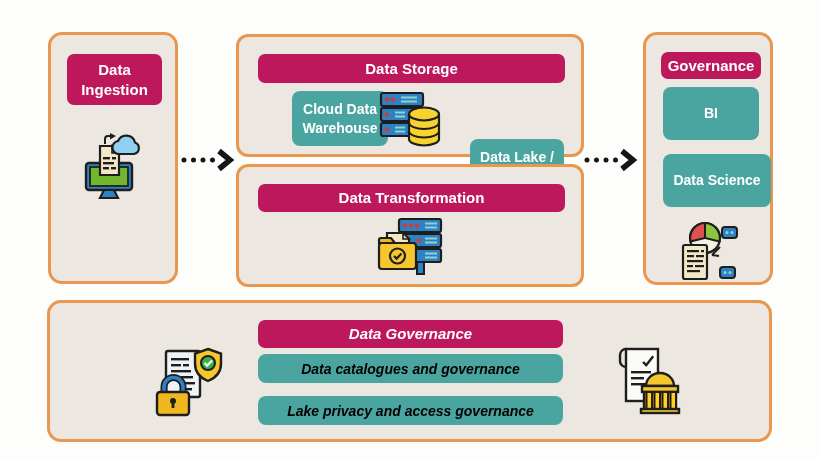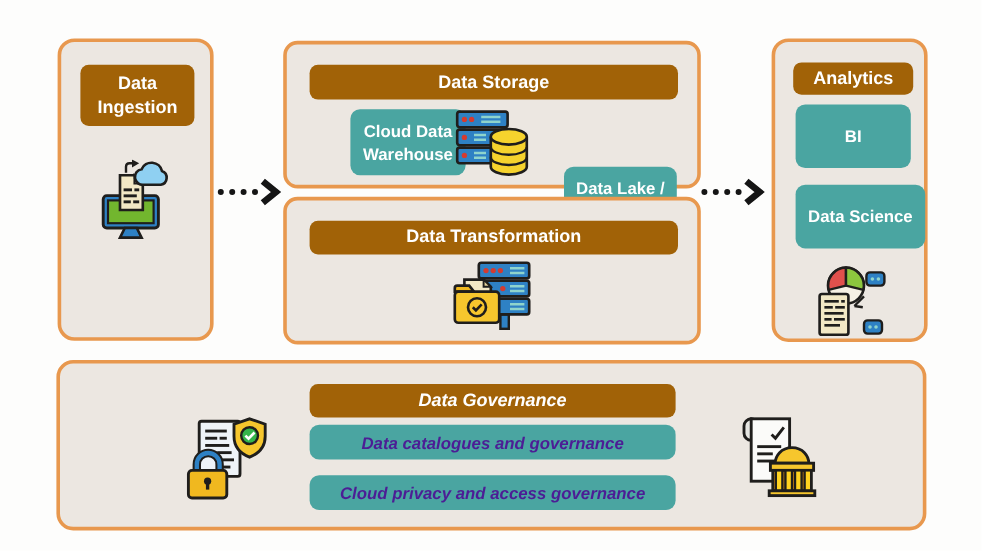--- a/index.html
+++ b/index.html
@@ -7,31 +7,31 @@
     position:relative;width:818px;height:459px;background:#fdfdfc;overflow:hidden;
     font-family:"Liberation Sans",sans-serif;
   }
   .panel{
     position:absolute;background:#ece7e1;border:3px solid #e8984e;border-radius:14px;
     box-sizing:border-box;
   }
   .box{border-radius:12px;}
   .hdr{
     position:absolute;display:flex;align-items:center;justify-content:center;text-align:center;
-    background:#a16207;color:#ffffff;font-weight:bold;font-size:15px;line-height:1.3;
+    background:#be185d;color:#ffffff;font-weight:bold;font-size:15px;line-height:1.3;
     border-radius:7px;box-sizing:border-box;padding:0 6px;
   }
   .sub{
     position:absolute;display:flex;align-items:center;justify-content:center;text-align:center;
     background:#4aa5a1;color:#ffffff;font-weight:bold;font-size:14px;line-height:1.35;
     border-radius:8px;box-sizing:border-box;padding:0 8px;
   }
   .bar{
     position:absolute;display:flex;align-items:center;justify-content:center;text-align:center;
-    background:#4aa5a1;color:#4c1d95;font-weight:bold;font-size:14px;
+    background:#4aa5a1;color:#000000;font-weight:bold;font-size:14px;
     border-radius:8px;box-sizing:border-box;padding:0 8px;
   }
   .icon{position:absolute;}
   svg{display:block;}
 </style>
 </head>
 <body>
 
 <div id="stage">
 
@@ -135,21 +135,21 @@
   </div>
 
   <div class="icon" style="left:583px;top:148px;">
     <svg width="56" height="24" viewBox="0 0 56 24">
       <line x1="4" y1="12" x2="36" y2="12" stroke="#151515" stroke-width="5" stroke-linecap="round" stroke-dasharray="0 9.5"></line>
       <polyline points="39,3 50,12 39,21" fill="none" stroke="#151515" stroke-width="5.5"></polyline>
     </svg>
   </div>
 
   <div class="panel" style="left:643px;top:32px;width:130px;height:253px;">
-    <div class="hdr" style="left:15px;top:17px;width:100px;height:27px;">Analytics</div>
+    <div class="hdr" style="left:15px;top:17px;width:100px;height:27px;">Governance</div>
     <div class="sub" style="left:17px;top:52px;width:96px;height:53px;">BI</div>
     <div class="sub" style="left:17px;top:119px;width:108px;height:53px;">Data Science</div>
     <div class="icon" style="left:50%;top:184px;transform:translateX(-50%);">
       <svg width="62" height="64" viewBox="0 0 62 64">
 
         <circle cx="28" cy="19" r="15" fill="#f6f1e4" stroke="#1f1e1c" stroke-width="2.2"></circle>
         <path d="M28 19 L28 4 A15 15 0 0 0 13.6 22.5 z" fill="#e0504c" stroke="#1f1e1c" stroke-width="2"></path>
         <path d="M28 4 A15 15 0 0 1 42.4 22.5 L28 19 z" fill="#8cc63e" stroke="#1f1e1c" stroke-width="2"></path>
 
         <path d="M43 28 l-8 8 m0 0 l7 1" fill="none" stroke="#1f1e1c" stroke-width="2"></path>
@@ -172,21 +172,21 @@
             <rect x="18" y="46" width="9" height="2.2"></rect>
           <rect x="10" y="51" width="13" height="2.2"></rect>
         </g>
       </svg>
     </div>
   </div>
 
   <div class="panel" style="left:47px;top:300px;width:725px;height:142px;font-style:italic;">
     <div class="hdr" style="left:208px;top:17px;width:305px;height:28px;">Data Governance</div>
     <div class="bar" style="left:208px;top:51px;width:305px;height:29px;">Data catalogues and governance</div>
-    <div class="bar" style="left:208px;top:93px;width:305px;height:29px;">Cloud privacy and access governance</div>
+    <div class="bar" style="left:208px;top:93px;width:305px;height:29px;">Lake privacy and access governance</div>
 
     <div class="icon" style="left:102px;top:42px;">
       <svg width="74" height="74" viewBox="0 0 74 74">
         <rect x="14" y="6" width="34" height="46" rx="2" fill="#eef3f8" stroke="#1f1e1c" stroke-width="2.4"></rect>
         <g fill="#1f1e1c">
           <rect x="19" y="13" width="18" height="2.4"></rect>
           <rect x="19" y="19" width="10" height="2.4"></rect>
             <rect x="31" y="19" width="6" height="2.4"></rect>
           <rect x="19" y="25" width="20" height="2.4"></rect>
           <rect x="19" y="31" width="8" height="2.4"></rect>

